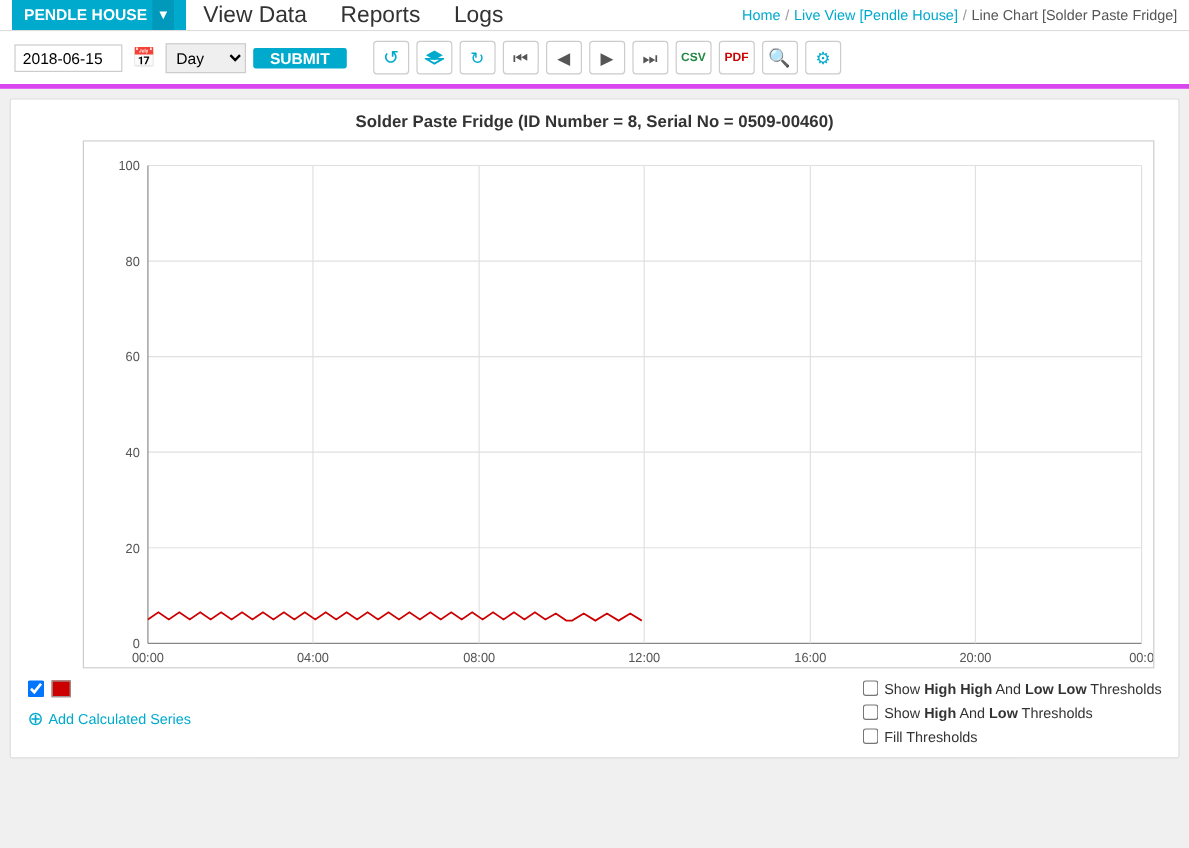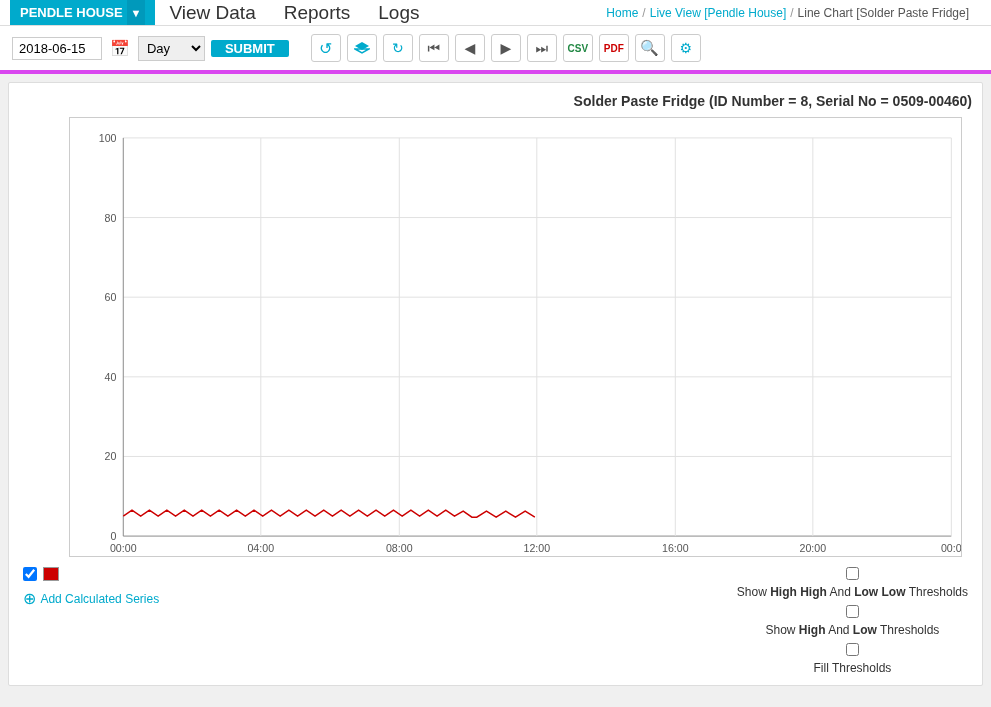--- a/index.html
+++ b/index.html
@@ -41,21 +41,21 @@
       display: flex;
       align-items: center;
       cursor: pointer;
       color: #333;
       font-size: 19px;
       text-decoration: none;
       text-align: right;
     }
     .breadcrumb {
       margin-left: auto;
-      padding-right: 22px;
+      padding-right: 10px;
       font-size: 12px;
       color: #555;
       display: flex;
       align-items: center;
       gap: 4px;
     }
     .breadcrumb a { color: #00aacc; text-decoration: none; }
     .breadcrumb .sep { color: #999; }
 
     
@@ -117,21 +117,21 @@
 
     
     .content {
       background: #fff;
       margin: 8px;
       border: 1px solid #ddd;
       border-radius: 2px;
       padding: 10px;
     }
     .chart-title {
-      text-align: right;
+      text-align: center;
       font-weight: bold;
       font-size: 14px;
       margin-bottom: 8px;
       color: #333;
     }
 
     
     .chart-container {
       position: relative;
       width: 100%;
@@ -205,23 +205,22 @@
 
     .legend-right {
       display: flex;
       flex-direction: column;
       gap: 6px;
       font-size: 12px;
       color: #333;
     }
     .threshold-item {
       display: flex;
-      align-items: center;
+      align-items: flex-start;
       gap: 5px;
-      flex-direction: column;
     }
     .threshold-item input[type=checkbox] {
       width: 13px;
       height: 13px;
     }
     .threshold-label strong { font-weight: bold; }
   </style>
 </head>
 <body>
 

